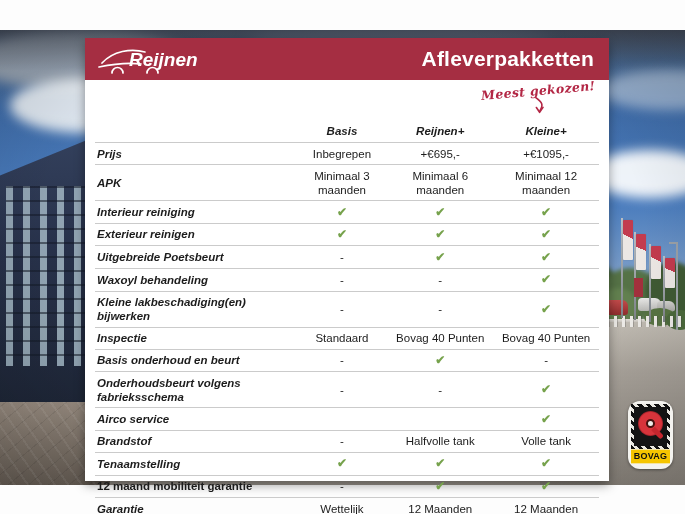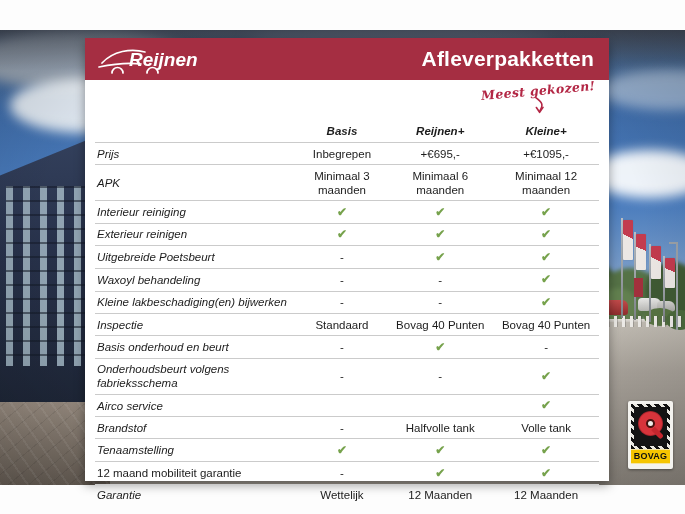--- a/index.html
+++ b/index.html
@@ -66,21 +66,21 @@
   .sign-red { position:absolute; left:634px; top:248px; width:9px; height:19px; background:#a2303c; }
   .lamp { position:absolute; left:676px; top:212px; width:2px; height:88px; background:#9aa0a6; }
   .lamp::before { content:""; position:absolute; left:-7px; top:0; width:8px; height:2px; background:#9aa0a6; }
 
   .vignette { position:absolute; inset:0; pointer-events:none;
               background:linear-gradient(180deg, rgba(18,24,36,.45) 0%, rgba(0,0,0,0) 9%),
                          radial-gradient(ellipse at 50% 45%, rgba(0,0,0,0) 62%, rgba(0,0,0,.16) 100%); }
 
   
   .bovag { position:absolute; left:628px; top:401px; width:45px; height:68px; background:#f4f3ef;
-           border-radius:2px; padding:3px; box-shadow:0 1px 3px rgba(0,0,0,.4); }
+           border-radius:12px; padding:3px; box-shadow:0 1px 3px rgba(0,0,0,.4); }
   .bovag-emblem { position:relative; width:39px; height:45px; background:#141414;
                   border:3px solid; border-image:repeating-linear-gradient(45deg,#101010 0 3px,#e9e7e0 3px 6px) 3; }
   .bovag-circle { position:absolute; left:4px; top:4px; width:25px; height:25px; border-radius:50%;
                   background:radial-gradient(circle,#d8343b 0 62%, #9c1f27 70%, #d8343b 100%); }
   .bovag-hub { position:absolute; left:12px; top:12px; width:9px; height:9px; border-radius:50%;
                background:#efeeea; border:2px solid #45120f; }
   .bovag-key { position:absolute; left:19px; top:19px; width:13px; height:5px; background:#c5262e;
                transform:rotate(45deg); transform-origin:left center; border-radius:0 2px 2px 0; }
   .bovag-band { width:39px; height:13px; margin-top:1px; background:#f6c500; color:#101010;
                 font-weight:bold; font-size:9px; letter-spacing:.2px; text-align:center;
@@ -99,21 +99,21 @@
                 font-family:"DejaVu Serif", serif; font-style:italic; font-weight:bold;
                 font-size:12.5px; transform:rotate(-5deg); letter-spacing:.3px; }
   .annotation-arrow { position:absolute; right:62px; top:17px; transform:rotate(6deg); }
 
   table { width:504px; margin:10px 10px; border-collapse:collapse; table-layout:fixed; }
   col.c-label { width:40%; } col.c-basis { width:18%; } col.c-comfort { width:21%; } col.c-premium { width:21%; }
   thead th { font-size:11.5px; font-weight:bold; font-style:italic; color:#1c1c1c;
              text-align:center; padding:3px 2px 5px; }
   tbody td { border-top:1px solid #cbcbcb; font-size:11.5px; color:#1c1c1c;
              padding:3.5px 2px; line-height:1.22; }
-  td.lbl { font-style:italic; text-align:left; padding-left:2px; }
+  td.lbl { font-style:italic; text-align:left; padding-left:2px;font-weight:bold; }
   td.lbl.upright { font-style:normal; }
   td.val { text-align:center; }
   td.val.check { color:#76a24c; font-size:12px; font-weight:bold; }
 </style>
 </head>
 <body>
 
 <div class="stage">
 
   <div class="photo">

